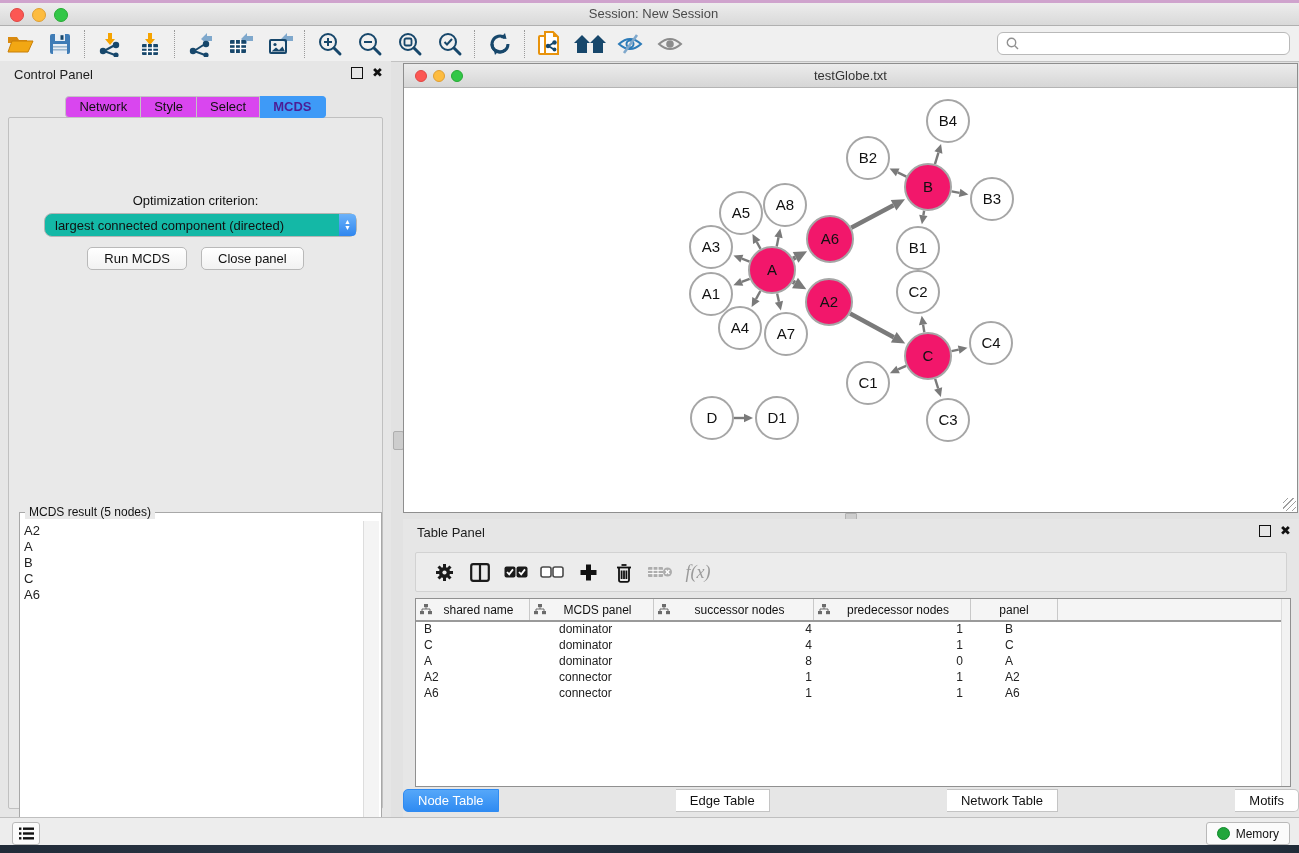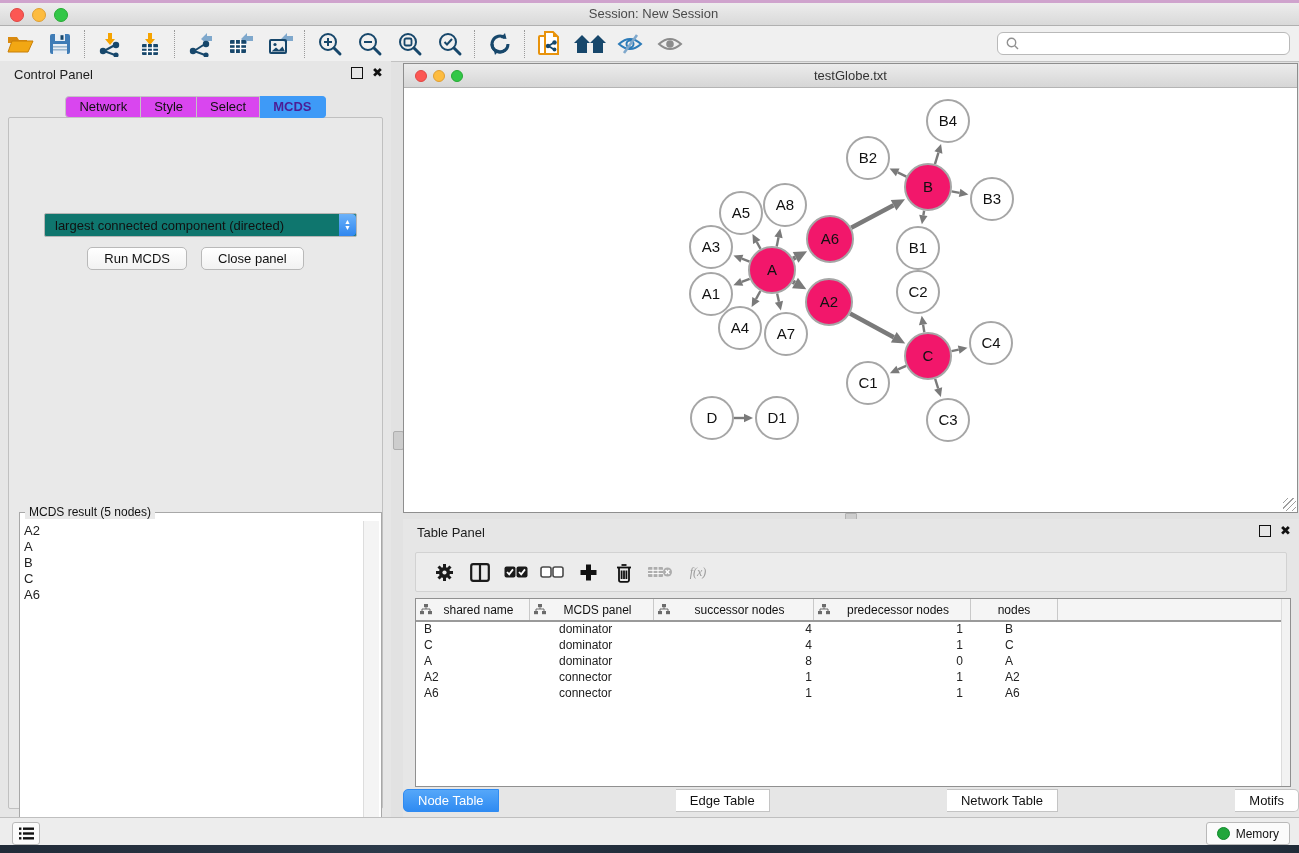--- a/index.html
+++ b/index.html
@@ -53,22 +53,22 @@
   }
   .cp-tab:first-child{border-left:1px solid #c3c3c3;border-radius:4px 0 0 4px;}
   .cp-tab:last-child{border-radius:0 4px 4px 0;}
   .cp-tab.active{background:#3e9af7;border-color:#3e9af7;color:#4c1d95;font-weight:bold;}
   .cp-body{
     position:absolute;left:8px;top:56px;width:373px;height:690px;
     background:#e9e9e9;border:1px solid #c0c0c0;border-radius:2px;
   }
   .opt-label{position:absolute;left:0;width:100%;top:75px;text-align:center;font-size:13px;color:#111;}
   .criterion-select{
-    position:absolute;left:35px;top:95px;width:311px;height:22px;background:#0f766e;
-    border:1px solid #b5b5b5;border-radius:2px;display:flex;align-items:center;
+    position:absolute;left:35px;top:95px;width:311px;height:22px;background:#14b8a6;
+    border:1px solid #b5b5b5;border-radius:8px;display:flex;align-items:center;
   }
   .criterion-select .sel-text{flex:1;font-size:13px;padding-left:10px;color:#111;white-space:nowrap;}
   .stepper{
     width:17px;height:22px;margin-right:0;border-radius:0 4px 4px 0;
     background:linear-gradient(#6cb2f9,#2f86ef);display:flex;flex-direction:column;
     align-items:center;justify-content:center;color:#fff;
   }
   .stepper span{font-size:7px;line-height:6px;}
   .cp-buttons{position:absolute;left:0;top:129px;width:100%;display:flex;justify-content:center;gap:14px;}
   .push-btn{
@@ -111,21 +111,21 @@
     content:"";position:absolute;inset:0;
     background:repeating-linear-gradient(135deg,transparent 0 3px,#9f9f9f 3px 4px);
   }
   
   .table-panel{position:absolute;left:403px;top:519px;width:896px;height:298px;background:#e6e6e6;}
   .tp-toolbar{
     position:absolute;left:12px;top:33px;width:872px;height:40px;background:#ececec;
     border:1px solid #d2d2d2;border-radius:2px;display:flex;align-items:center;padding-left:10px;box-sizing:border-box;
   }
   .tp-btn{width:36px;height:30px;display:flex;align-items:center;justify-content:center;flex:0 0 auto;}
-  .fx-label{font-style:italic;font-family:"Liberation Serif","DejaVu Serif",serif;font-size:12px;color:#9a9a9a;margin-left:4px;}
+  .fx-label{font-style:italic;font-family:"Liberation Serif","DejaVu Serif",serif;font-size:18px;color:#9a9a9a;margin-left:4px;}
   .node-table{
     position:absolute;left:12px;top:79px;width:876px;height:189px;background:#fff;
     border:1px solid #909090;box-sizing:border-box;overflow:hidden;
   }
   .nt-header{display:flex;height:21px;background:#f5f5f5;border-bottom:2px solid #9a9a9a;}
   .nt-th{
     display:flex;align-items:center;border-right:1px solid #c9c9c9;font-size:12px;color:#111;
     box-sizing:border-box;padding:0 4px;
   }
   .nt-th .th-label{flex:1;text-align:center;}
@@ -340,20 +340,21 @@
       <span class="close-x">✖</span>
     </span>
   </div>
   <div class="cp-tabs">
       <span class="cp-tab">Network</span>
       <span class="cp-tab">Style</span>
       <span class="cp-tab">Select</span>
       <span class="cp-tab active">MCDS</span>
     </div>
   <div class="cp-body">
+    <div class="opt-label">Optimization criterion:</div>
     <div class="criterion-select">
       <span class="sel-text">largest connected component (directed)</span>
       <span class="stepper">
           <span>▲</span>
           <span>▼</span>
         </span>
     </div>
     <div class="cp-buttons">
       <button class="push-btn">Run MCDS</button>
       <button class="push-btn">Close panel</button>
@@ -667,21 +668,21 @@
             <g fill="#6b6b6b">
               <rect x="4" y="0" width="4" height="3.2"></rect>
               <rect x="0" y="7" width="4" height="3.2"></rect>
               <rect x="8" y="7" width="4" height="3.2"></rect>
             </g>
             <path d="M6 3.2 V5 M2 7 V5 h8 v2" fill="none" stroke="#6b6b6b" stroke-width="1"></path>
           </svg>
           <span class="th-label">predecessor nodes</span>
         </div>
         <div class="nt-th" style="width: 87px;">
-          <span class="th-label">nodes</span>
+          <span class="th-label">panel</span>
         </div>
       </div>
     <div id="nt-body">
         <div class="nt-row">
           <div class="nt-td" style="width: 134px; text-align: left; padding: 0px 0px 0px 8px;">B</div>
           <div class="nt-td" style="width: 124px; text-align: left; padding: 0px 0px 0px 9px;">dominator</div>
           <div class="nt-td" style="width: 160px; text-align: right; padding: 0px 22px 0px 0px;">4</div>
           <div class="nt-td" style="width: 157px; text-align: right; padding: 0px 28px 0px 0px;">1</div>
           <div class="nt-td" style="width: 87px; text-align: left; padding: 0px 0px 0px 14px;">B</div>
         </div>

